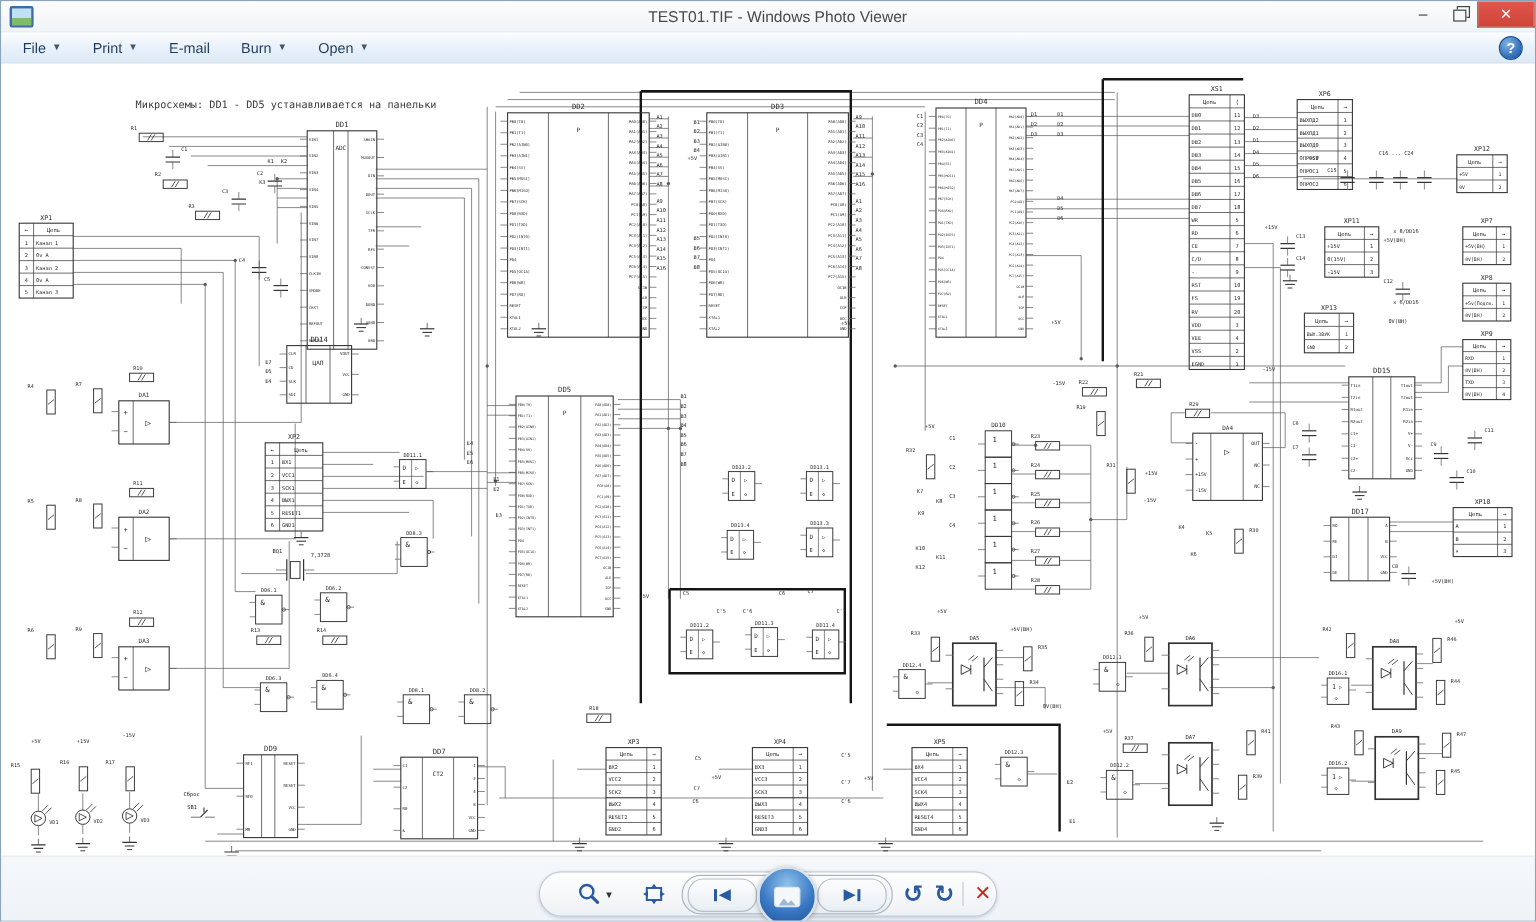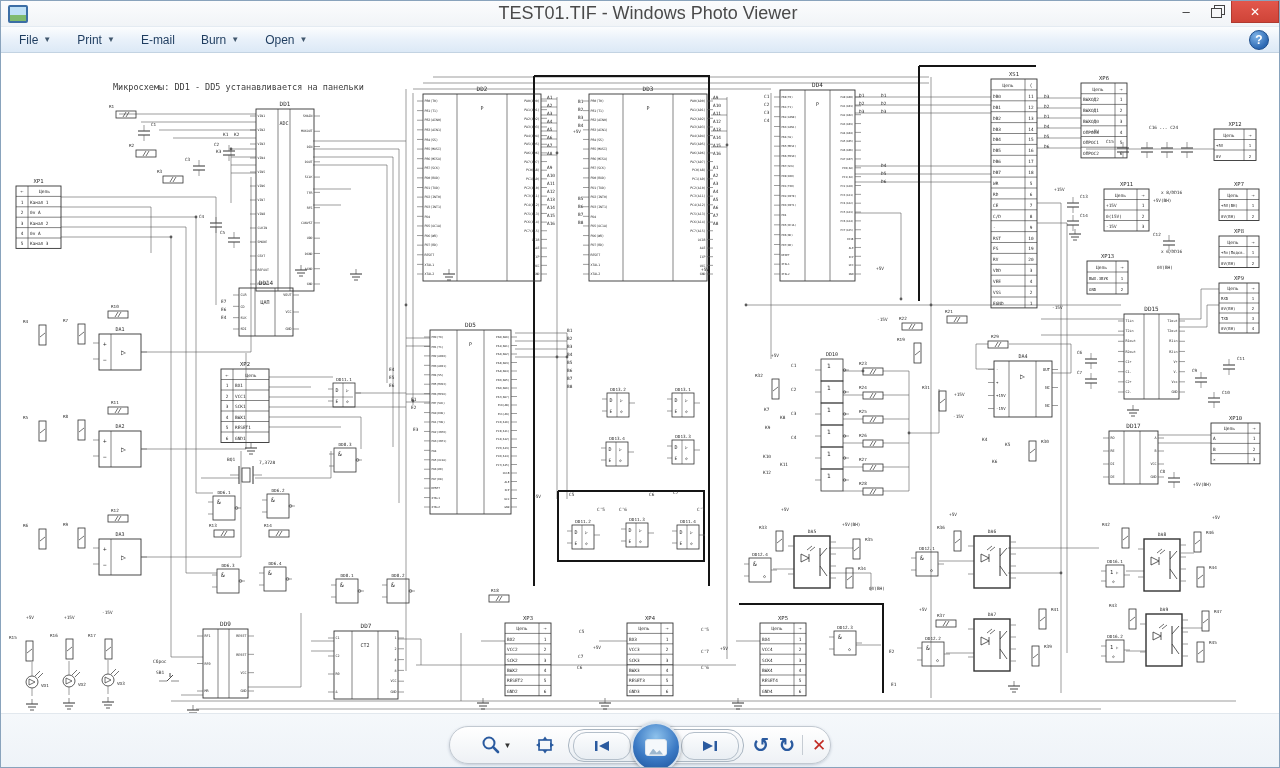--- a/index.html
+++ b/index.html
@@ -3,21 +3,21 @@
 <meta charset="utf-8">
 <style>
   html,body{margin:0;padding:0;background:#d8d8d8;}
   .window{position:relative;width:1278px;height:766px;background:#fff;border:1px solid #89a3bc;
           font-family:"Liberation Sans","DejaVu Sans",sans-serif;overflow:hidden;}
   
   .titlebar{position:absolute;left:0;top:0;width:100%;height:25px;background:linear-gradient(#fbfcfd,#f1f4f7);
             display:flex;align-items:center;}
   .appicon{width:16px;height:14px;margin-left:7px;border:2px solid #3c6ea5;border-radius:2px;
            background:linear-gradient(#bfe0f5 55%,#7fba6d 55%);}
-  .titletext{position:absolute;left:16px;right:0;text-align:center;font-size:18px;color:#4a4a4a;}
+  .titletext{position:absolute;left:16px;right:0;text-align:center;font-size:13px;color:#4a4a4a;}
   .wincontrols{margin-left:auto;display:flex;height:100%;align-items:flex-start;z-index:5;}
   .winbtn{width:30px;height:21px;display:flex;align-items:center;justify-content:center;
           font-size:13px;color:#333;cursor:default;}
   .winbtn.close{width:46px;background:linear-gradient(#e2574c,#cf4438);color:#fff;border:1px solid #b03a30;border-top:none;
           font-weight:bold;font-size:12px;}
   .restore-glyph{width:9px;height:8px;border:1px solid #444;position:relative;background:#f6f7f8;margin-top:2px;}
   .restore-glyph:before{content:"";position:absolute;left:2px;top:-4px;width:9px;height:8px;border:1px solid #444;z-index:-1;}
   
   .menubar{position:absolute;left:0;top:25px;width:100%;height:27px;
            background:linear-gradient(#fcfdfe,#e9f1fa 50%,#dce9f6);border-top:1px solid #e4ebf2;

